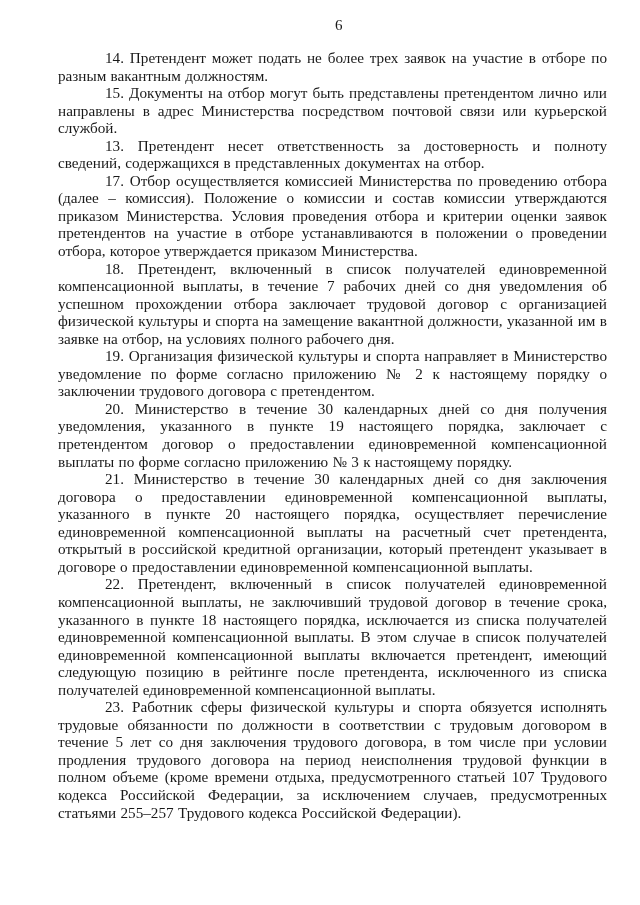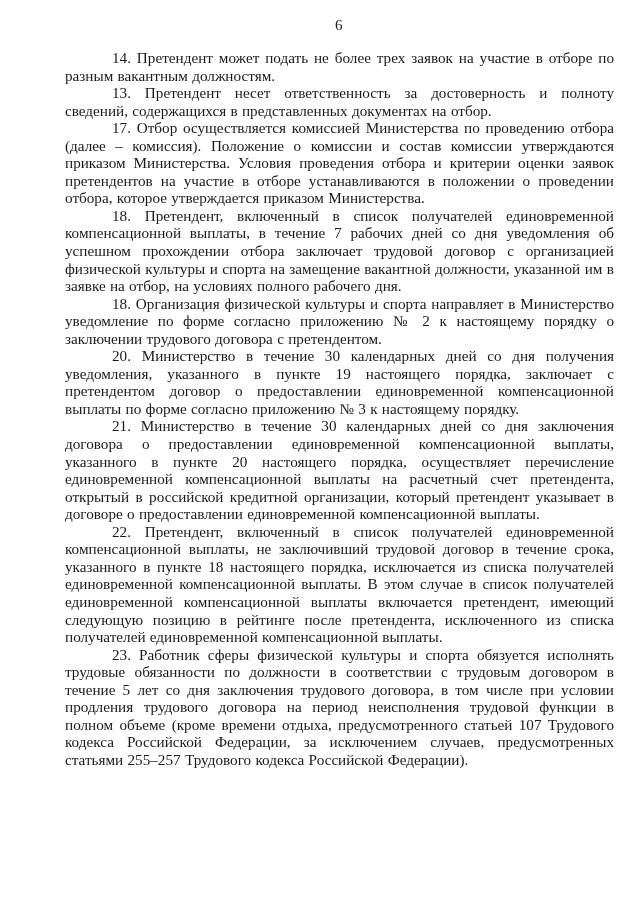--- a/index.html
+++ b/index.html
@@ -21,21 +21,21 @@
     top: 17px;
     left: 65px;
     width: 548px;
     text-align: center;
     font-size: 15px;
     letter-spacing: 0.5px;
   }
   .body-text {
     position: absolute;
     top: 49px;
-    left: 65px;
+    left: 58px;
     width: 549px;
     font-size: 15.2px;
     line-height: 17.55px;
     text-align: justify;
     text-justify: inter-word;
     word-spacing: 0.5px;
   }
   .body-text p {
     margin: 0;
     padding: 0;
@@ -43,22 +43,23 @@
   }
 </style>
 </head>
 <body>
 
 <div class="page">
   <div class="page-number">6</div>
 
   <div class="body-text">
     <p>14. Претендент может подать не более трех заявок на участие в отборе по разным вакантным должностям.</p>
+    <p>15. Документы на отбор могут быть представлены претендентом лично или направлены в адрес Министерства посредством почтовой связи или курьерской службой.</p>
     <p>13. Претендент несет ответственность за достоверность и полноту сведений, содержащихся в представленных документах на отбор.</p>
     <p>17. Отбор осуществляется комиссией Министерства по проведению отбора (далее – комиссия). Положение о комиссии и состав комиссии утверждаются приказом Министерства. Условия проведения отбора и критерии оценки заявок претендентов на участие в отборе устанавливаются в положении о проведении отбора, которое утверждается приказом Министерства.</p>
     <p>18. Претендент, включенный в список получателей единовременной компенсационной выплаты, в течение 7 рабочих дней со дня уведомления об успешном прохождении отбора заключает трудовой договор с организацией физической культуры и спорта на замещение вакантной должности, указанной им в заявке на отбор, на условиях полного рабочего дня.</p>
-    <p>18. Организация физической культуры и спорта направляет в Министерство уведомление по форме согласно приложению № 2 к настоящему порядку о заключении трудового договора с претендентом.</p>
+    <p>19. Организация физической культуры и спорта направляет в Министерство уведомление по форме согласно приложению № 2 к настоящему порядку о заключении трудового договора с претендентом.</p>
     <p>20. Министерство в течение 30 календарных дней со дня получения уведомления, указанного в пункте 19 настоящего порядка, заключает с претендентом договор о предоставлении единовременной компенсационной выплаты по форме согласно приложению № 3 к настоящему порядку.</p>
     <p>21. Министерство в течение 30 календарных дней со дня заключения договора о предоставлении единовременной компенсационной выплаты, указанного в пункте 20 настоящего порядка, осуществляет перечисление единовременной компенсационной выплаты на расчетный счет претендента, открытый в российской кредитной организации, который претендент указывает в договоре о предоставлении единовременной компенсационной выплаты.</p>
     <p>22. Претендент, включенный в список получателей единовременной компенсационной выплаты, не заключивший трудовой договор в течение срока, указанного в пункте 18 настоящего порядка, исключается из списка получателей единовременной компенсационной выплаты. В этом случае в список получателей единовременной компенсационной выплаты включается претендент, имеющий следующую позицию в рейтинге после претендента, исключенного из списка получателей единовременной компенсационной выплаты.</p>
     <p>23. Работник сферы физической культуры и спорта обязуется исполнять трудовые обязанности по должности в соответствии с трудовым договором в течение 5 лет со дня заключения трудового договора, в том числе при условии продления трудового договора на период неисполнения трудовой функции в полном объеме (кроме времени отдыха, предусмотренного статьей 107 Трудового кодекса Российской Федерации, за исключением случаев, предусмотренных статьями 255–257 Трудового кодекса Российской Федерации).</p>
   </div>
 </div>
 
 </body></html>

